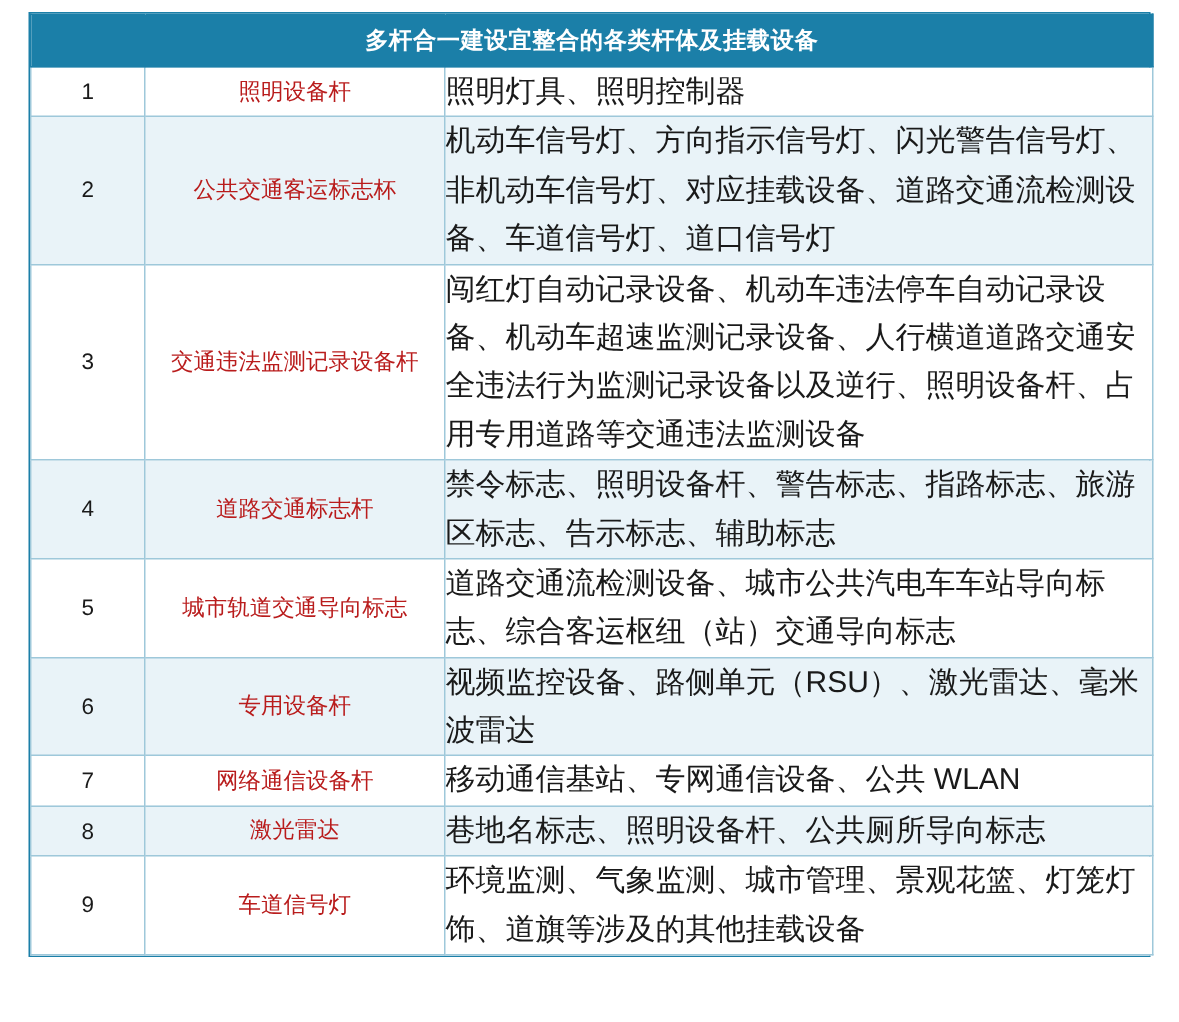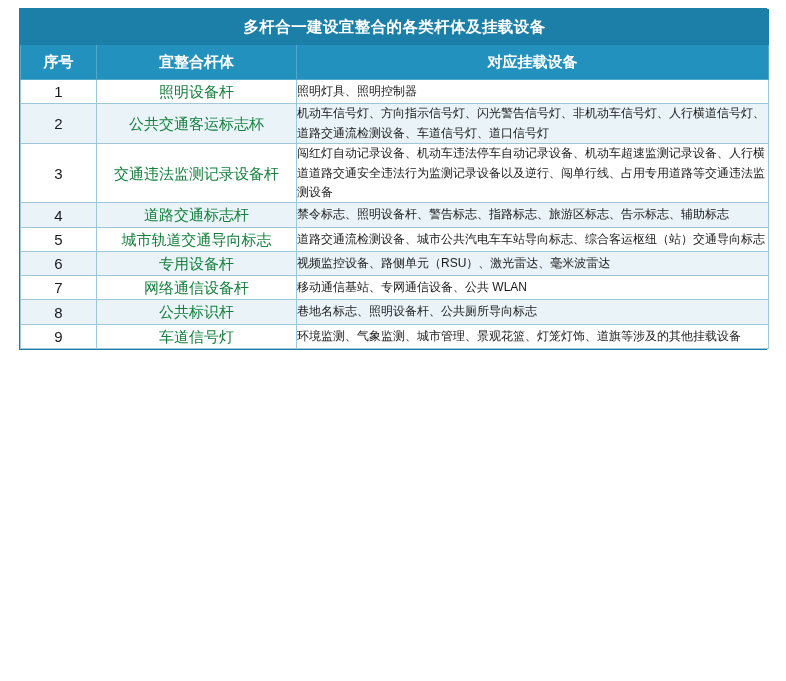--- a/index.html
+++ b/index.html
@@ -53,27 +53,27 @@
   .col-dev  { width: 472px; }
 
   .cell-no {
     text-align: center;
     font-size: 15px;
     color: #1a1a1a;
   }
   .cell-pole {
     text-align: center;
     font-size: 15px;
-    color: #15803d;
+    color: #b91c1c;
     padding: 6px 6px;
     line-height: 1.55;
   }
   .cell-dev {
     text-align: left;
-    font-size: 12px;
+    font-size: 20px;
     color: #1a1a1a;
     padding: 8px 10px 8px 9px;
     line-height: 1.62;
   }
   tr.row-odd  td { background: #ffffff; }
   tr.row-even td { background: #e9f3f8; }
 </style>
 </head>
 <body>
 
@@ -81,40 +81,35 @@
   <table class="pole-table">
     <colgroup>
       <col class="col-no">
       <col class="col-pole">
       <col class="col-dev">
     </colgroup>
     <tbody>
       <tr>
         <td class="title-cell" colspan="3">多杆合一建设宜整合的各类杆体及挂载设备</td>
       </tr>
-      <tr>
-        <th class="head-cell">序号</th>
-        <th class="head-cell">宜整合杆体</th>
-        <th class="head-cell">对应挂载设备</th>
-      </tr>
 
       <tr class="row-odd">
         <td class="cell-no">1</td>
         <td class="cell-pole">照明设备杆</td>
         <td class="cell-dev">照明灯具、照明控制器</td>
       </tr>
       <tr class="row-even">
         <td class="cell-no">2</td>
         <td class="cell-pole">公共交通客运标志杯</td>
-        <td class="cell-dev">机动车信号灯、方向指示信号灯、闪光警告信号灯、非机动车信号灯、人行横道信号灯、道路交通流检测设备、车道信号灯、道口信号灯</td>
+        <td class="cell-dev">机动车信号灯、方向指示信号灯、闪光警告信号灯、非机动车信号灯、对应挂载设备、道路交通流检测设备、车道信号灯、道口信号灯</td>
       </tr>
       <tr class="row-odd">
         <td class="cell-no">3</td>
         <td class="cell-pole">交通违法监测记录设备杆</td>
-        <td class="cell-dev">闯红灯自动记录设备、机动车违法停车自动记录设备、机动车超速监测记录设备、人行横道道路交通安全违法行为监测记录设备以及逆行、闯单行线、占用专用道路等交通违法监测设备</td>
+        <td class="cell-dev">闯红灯自动记录设备、机动车违法停车自动记录设备、机动车超速监测记录设备、人行横道道路交通安全违法行为监测记录设备以及逆行、照明设备杆、占用专用道路等交通违法监测设备</td>
       </tr>
       <tr class="row-even">
         <td class="cell-no">4</td>
         <td class="cell-pole">道路交通标志杆</td>
         <td class="cell-dev">禁令标志、照明设备杆、警告标志、指路标志、旅游区标志、告示标志、辅助标志</td>
       </tr>
       <tr class="row-odd">
         <td class="cell-no">5</td>
         <td class="cell-pole">城市轨道交通导向标志</td>
         <td class="cell-dev">道路交通流检测设备、城市公共汽电车车站导向标志、综合客运枢纽（站）交通导向标志</td>
@@ -124,21 +119,21 @@
         <td class="cell-pole">专用设备杆</td>
         <td class="cell-dev">视频监控设备、路侧单元（RSU）、激光雷达、毫米波雷达</td>
       </tr>
       <tr class="row-odd">
         <td class="cell-no">7</td>
         <td class="cell-pole">网络通信设备杆</td>
         <td class="cell-dev">移动通信基站、专网通信设备、公共 WLAN</td>
       </tr>
       <tr class="row-even">
         <td class="cell-no">8</td>
-        <td class="cell-pole">公共标识杆</td>
+        <td class="cell-pole">激光雷达</td>
         <td class="cell-dev">巷地名标志、照明设备杆、公共厕所导向标志</td>
       </tr>
       <tr class="row-odd">
         <td class="cell-no">9</td>
         <td class="cell-pole">车道信号灯</td>
         <td class="cell-dev">环境监测、气象监测、城市管理、景观花篮、灯笼灯饰、道旗等涉及的其他挂载设备</td>
       </tr>
     </tbody>
   </table>
 </div>

